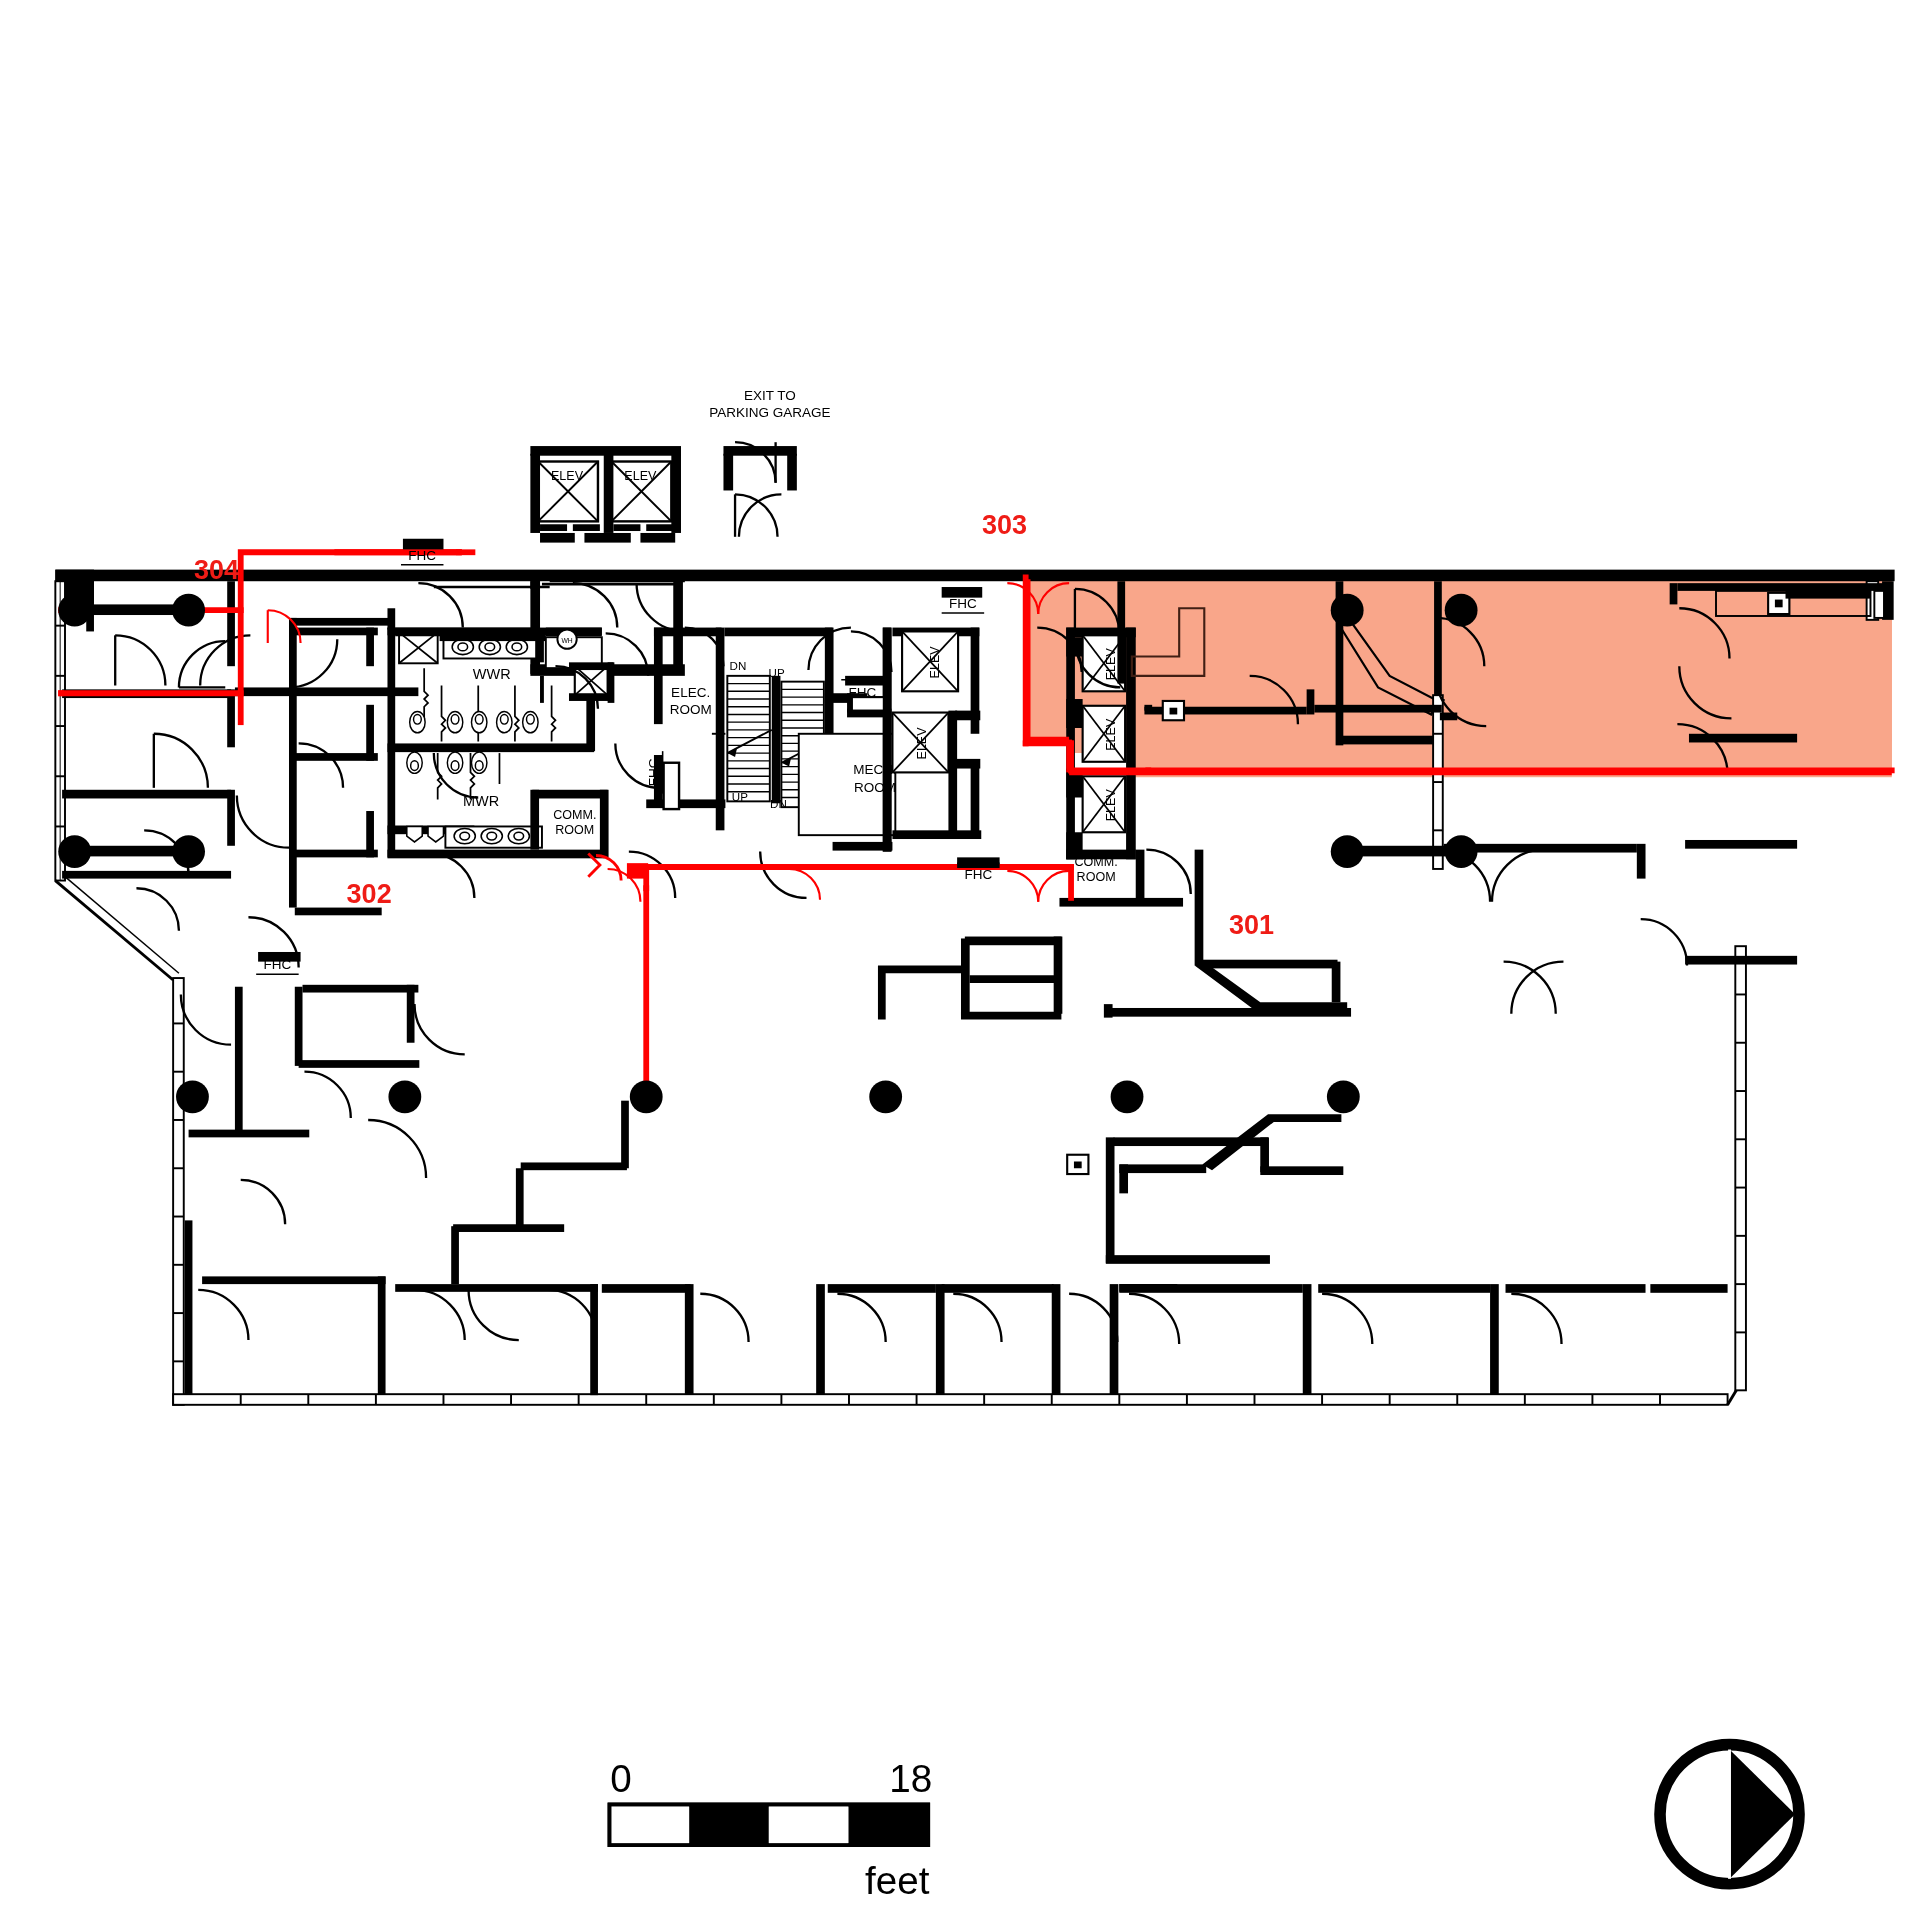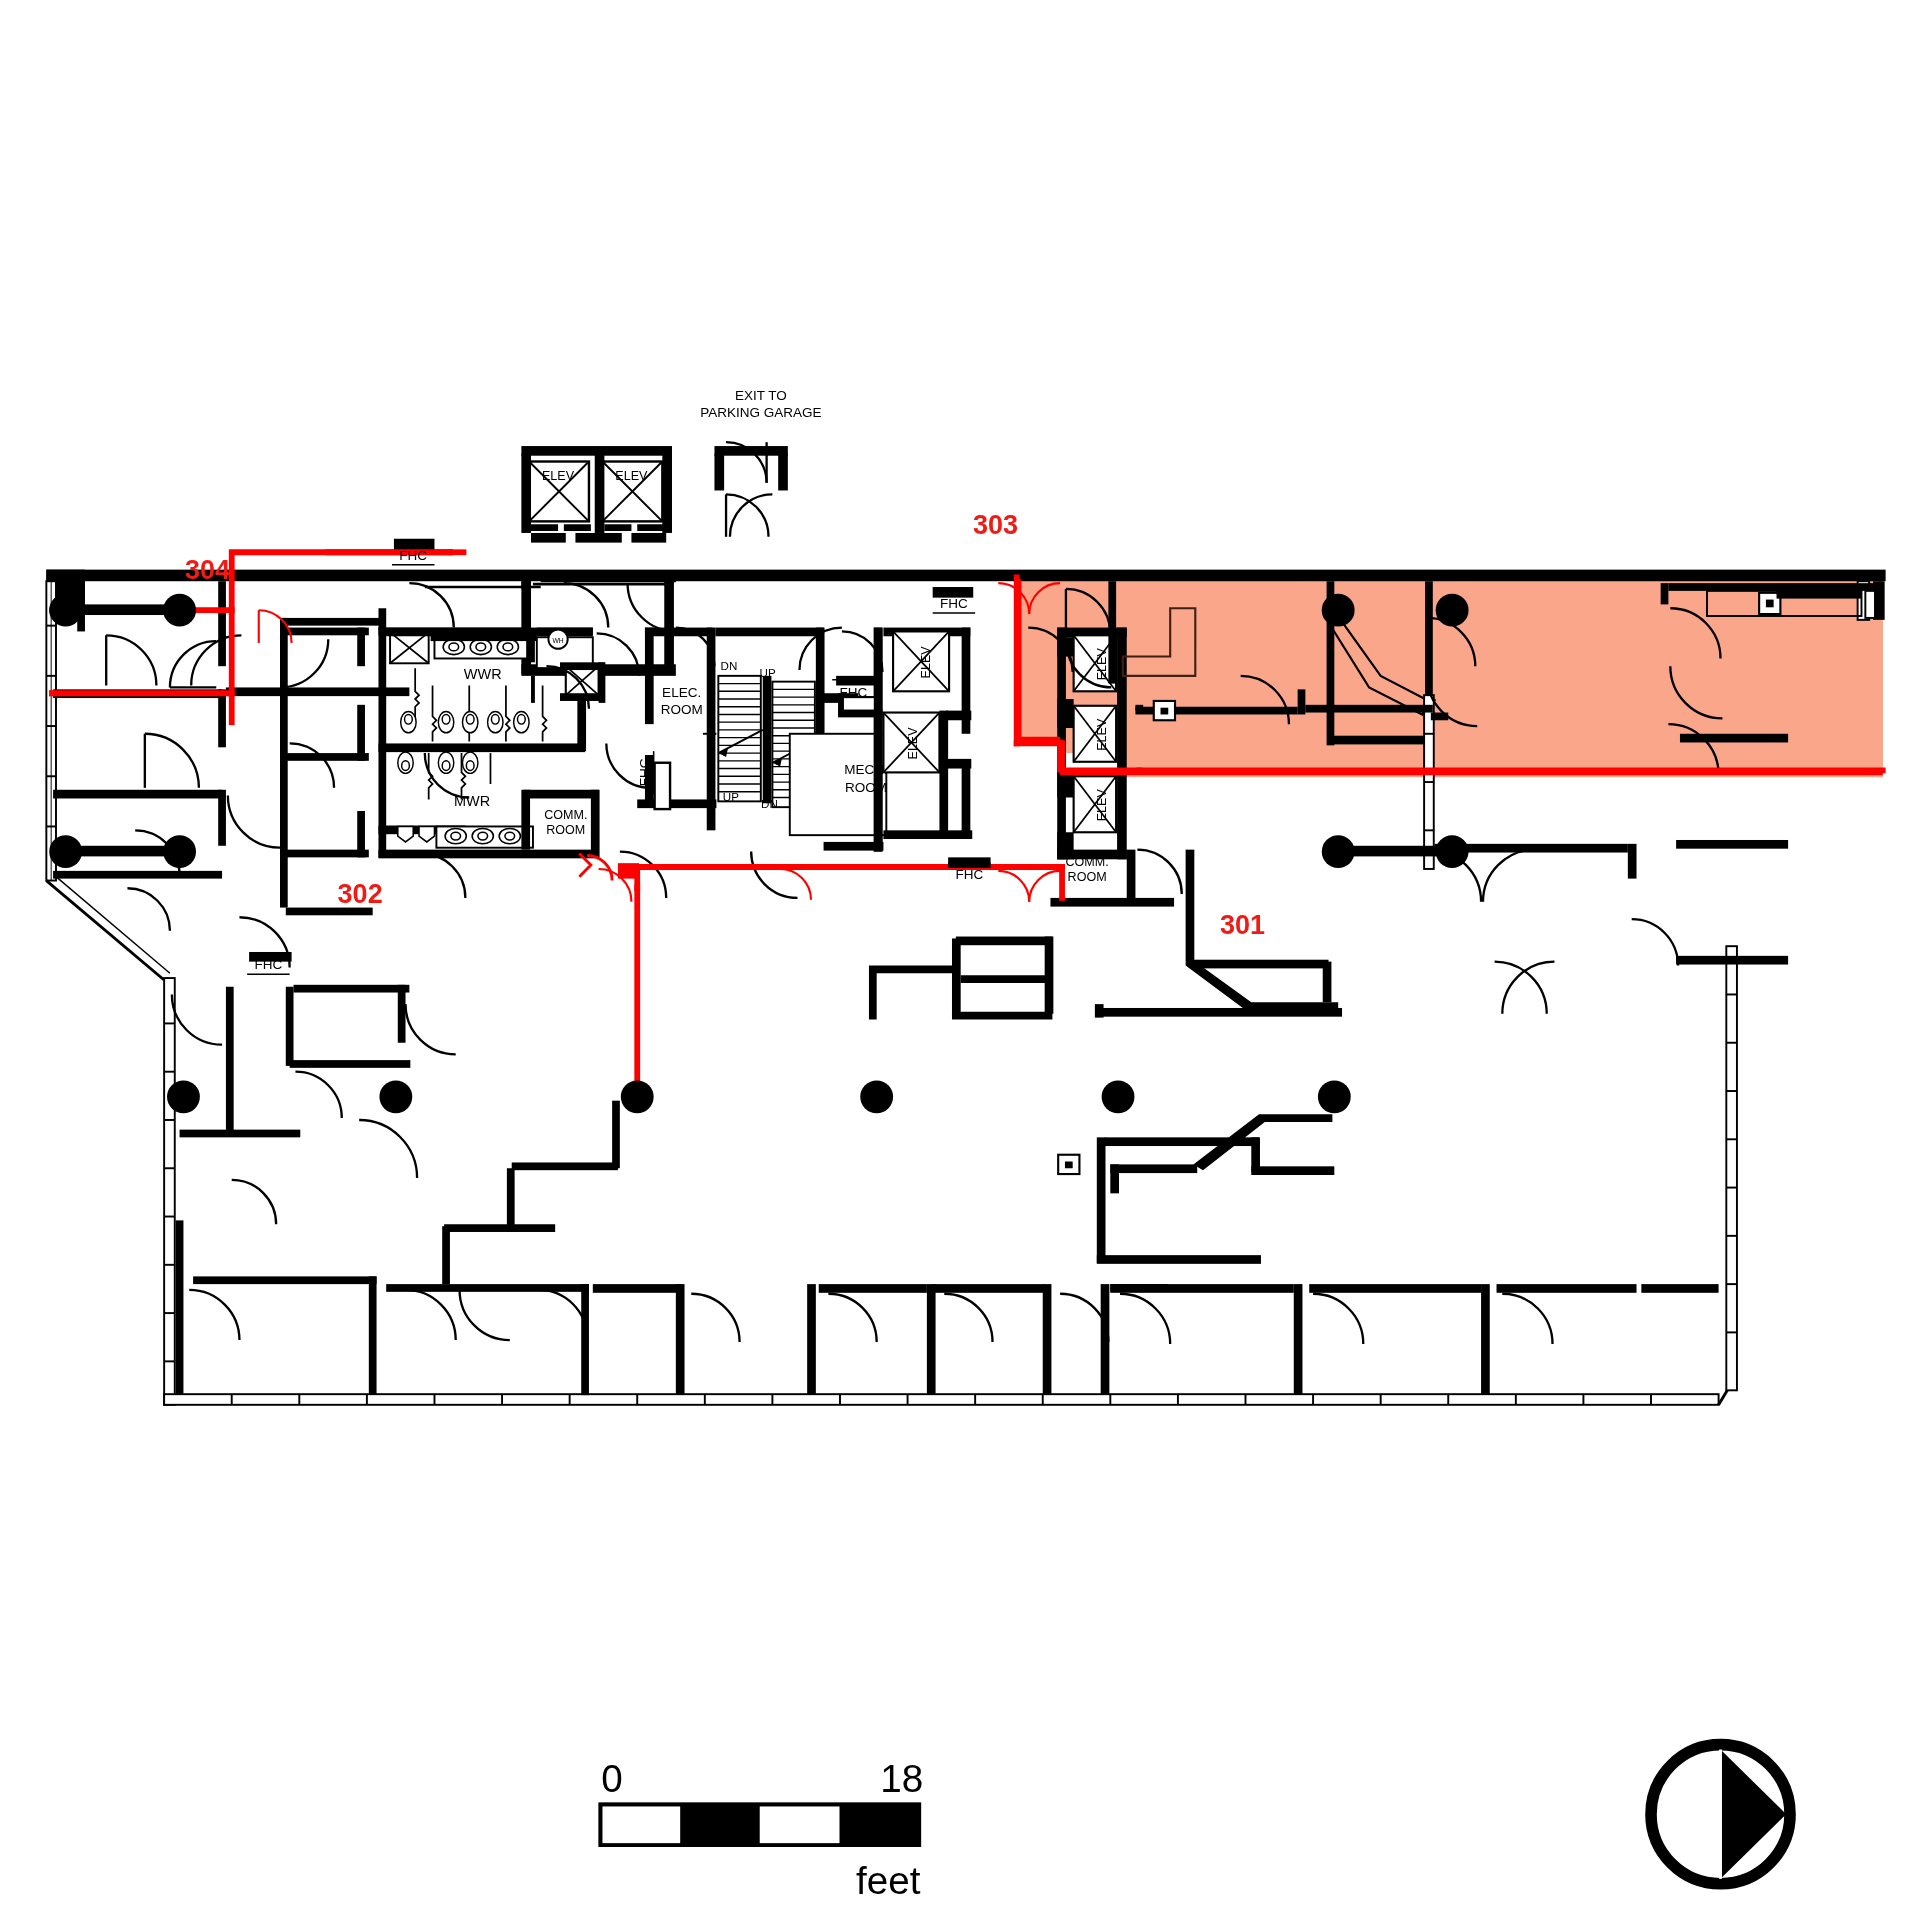--- a/index.html
+++ b/index.html
@@ -10,21 +10,21 @@
   }
   body {
     width: 1931px;
     height: 1931px;
     font-family: "Liberation Sans", sans-serif;
     overflow: hidden;
     position: relative;
   }
   #plan-root {
     position: absolute;
-    left: 0; top: 0;
+    left: 9px; top: 0;
     width: 1828px;
     height: 1931px;
   }
   svg.plan {
     display: block;
     width: 1931px;
     height: 1931px;
   }
   .lbl {
     font-family: "Liberation Sans", sans-serif;

